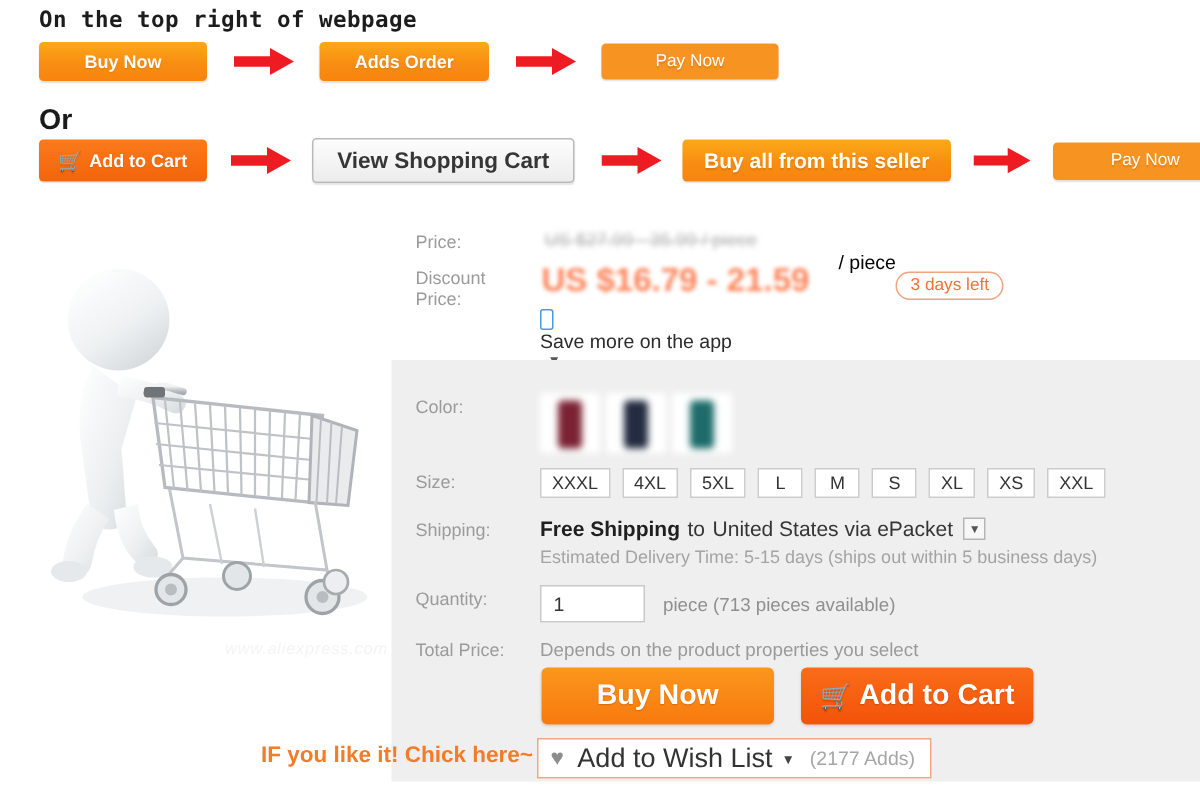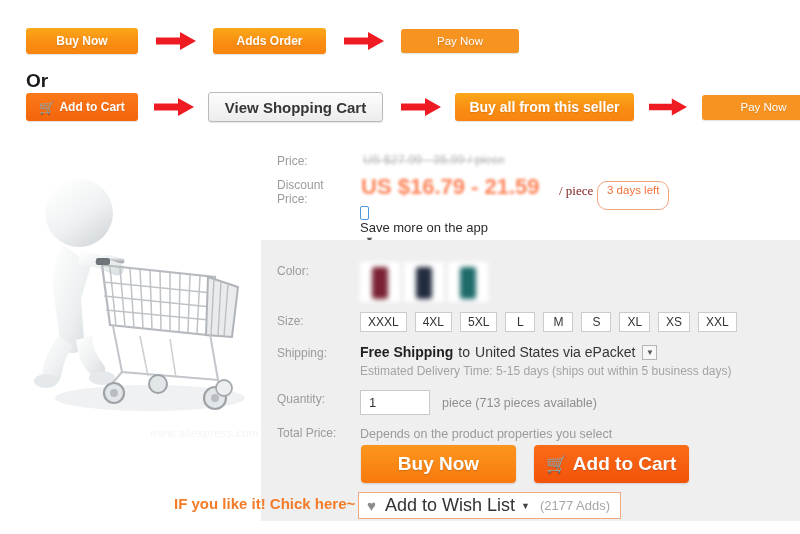--- a/index.html
+++ b/index.html
@@ -101,27 +101,27 @@
     filter: blur(1.6px);
     white-space: nowrap;
   }
   #discount-price {
     position: absolute; left: 100px; top: 26px;
     font-size: 22px; font-weight: 700; color: #fc8358;
     filter: blur(1.5px);
     white-space: nowrap;
   }
   #per-piece {
-    position: absolute; left: 298px; top: 35px;
-    font-size: 13px; color: #7f1d1d; font-family: Liberation Serif, serif;
+    position: absolute; left: 298px; top: 19px;
+    font-size: 13px; color: #000000;
   }
   #days-left-badge {
     position: absolute; left: 336px; top: 33px;
     border: 1px solid #f0a480; border-radius: 10px;
-    padding: 2px 9px 13px; font-size: 11.5px; color: #f4713a;
+    padding: 2px 9px 3px; font-size: 11.5px; color: #f4713a;
     background: #fff; white-space: nowrap;
   }
   #app-row { position: absolute; left: 99px; top: 58px; display: flex; align-items: flex-start; flex-direction: column; }
   #phone-icon {
     width: 9px; height: 14px; border: 1.4px solid #4d97dd; border-radius: 2px;
     margin-right: 6px; flex: none;
   }
   #app-link-text { font-size: 13px; color: #2b2b2b; }
   .caret-dn { margin-left: 5px; font-size: 9px; color: #585858; }
   #app-divider { width: 1px; height: 14px; background: #d9d9d9; margin: 0 17px; }
@@ -221,20 +221,21 @@
   #heart-icon { font-size: 15px; color: #8d8d8d; margin-right: 9px; line-height: 1; }
   #wish-text { font-size: 18px; color: #333; }
   #wish-caret { margin-left: 6px; font-size: 9px; color: #444; }
   #wish-count { margin-left: 10px; font-size: 13px; color: #a6a6a6; }
 </style>
 </head>
 <body>
 
 <div id="top-block">
 
+  <div class="head-line">On the top right of webpage</div>
   <div class="or-line">Or</div>
 
   <div class="flowrow" id="flow-row-1">
     <div class="obtn" id="btn-buy-now-top">Buy Now</div>
     <span class="gap" style="width:18px"></span>
     <span class="arrow">
       <svg width="40" height="18" viewBox="0 0 40 18">
           <path d="M0 5.5h24V0l16 9-16 9v-5.5H0z" fill="#ee1c22"></path>
         </svg>
     </span>

